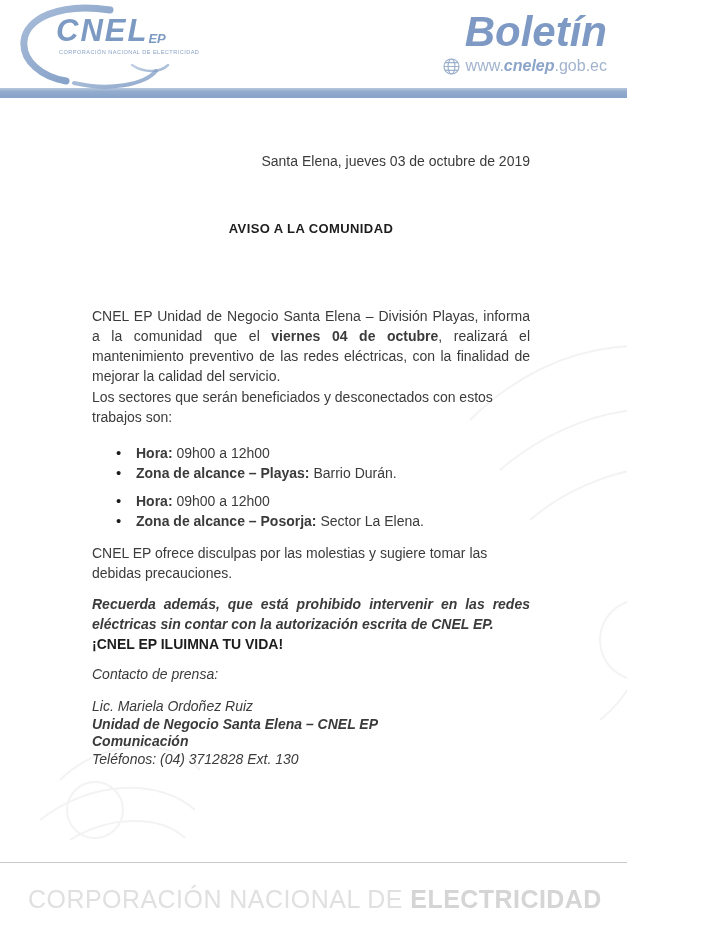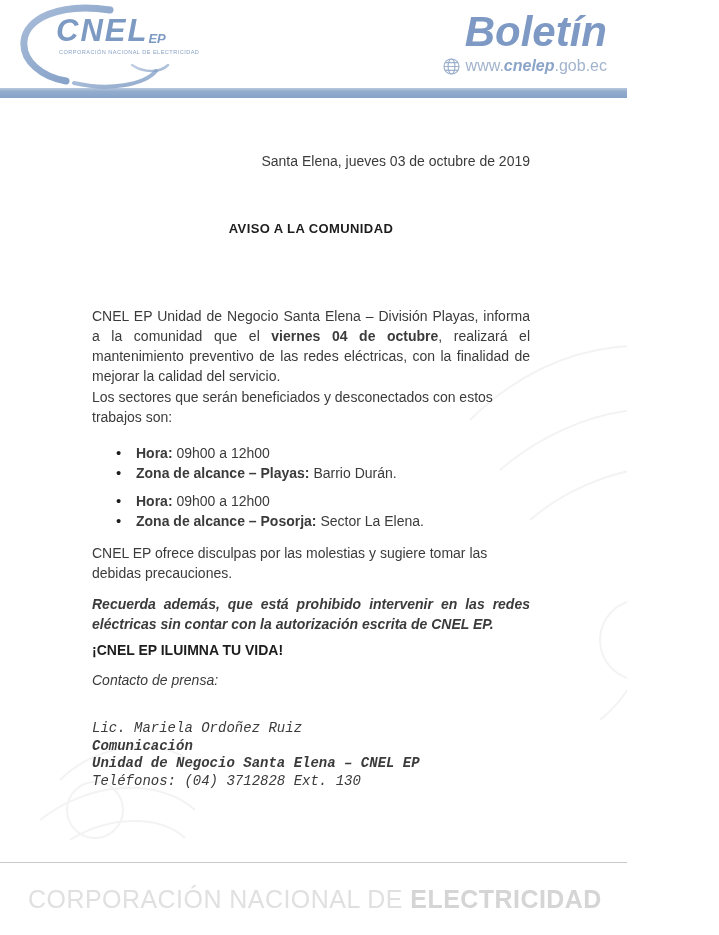--- a/index.html
+++ b/index.html
@@ -135,29 +135,29 @@
     color: #1d1d1d;
   }
   .p-apology { margin-top: 12px; }
   .p-warning {
     margin-top: 11px;
     font-weight: bold;
     font-style: italic;
     text-align: justify;
   }
   .p-slogan {
-    margin-top: 6px;
+    margin-top: 0;
     font-weight: bold;
     color: #1d1d1d;
   }
   .p-presslabel {
     margin-top: 10px;
     font-style: italic;
   }
-  .contact { margin-top: 30px; line-height: 17.5px; font-family: Liberation Mono, monospace; }
+  .contact { margin-top: 14px; line-height: 17.5px; }
   .contact p { font-style: italic; }
   .contact .strong { font-weight: bold; }
 
   
   .footer {
     position: absolute;
     left: 0;
     top: 862px;
     width: 719px;
     height: 73px;
@@ -262,22 +262,22 @@
     <p class="para p-apology">CNEL EP ofrece disculpas por las molestias y sugiere tomar las debidas precauciones.</p>
 
     <p class="para p-warning">Recuerda además, que está prohibido intervenir en las redes eléctricas sin contar con la autorización escrita de CNEL EP.</p>
 
     <p class="para p-slogan">¡CNEL EP ILUIMNA TU VIDA!</p>
 
     <p class="para p-presslabel">Contacto de prensa:</p>
 
     <div class="contact">
       <p>Lic. Mariela Ordoñez Ruiz</p>
+      <p class="strong">Unidad de Negocio Santa Elena – CNEL EP</p>
       <p class="strong">Comunicación</p>
-      <p class="strong">Unidad de Negocio Santa Elena – CNEL EP</p>
       <p>Teléfonos: (04) 3712828 Ext. 130</p>
     </div>
   </main>
 
   <footer class="footer">
 
     <div class="footer-wordmark"><span>CORPORACIÓN NACIONAL DE </span><b>ELECTRICIDAD</b></div>
 
     <div class="footer-logos">
 

